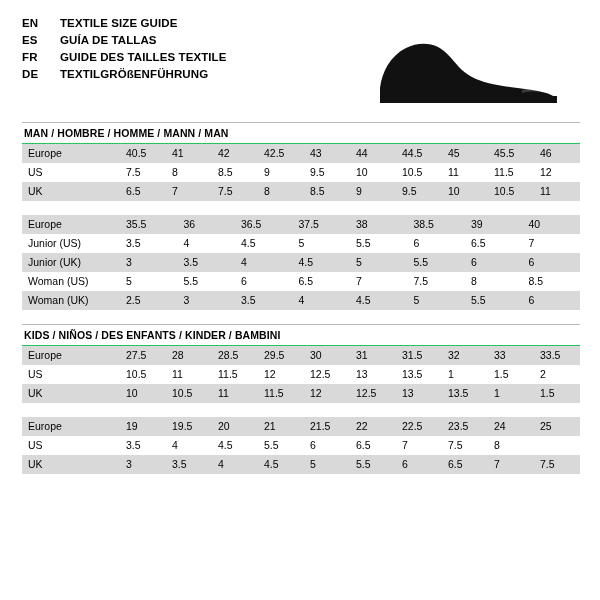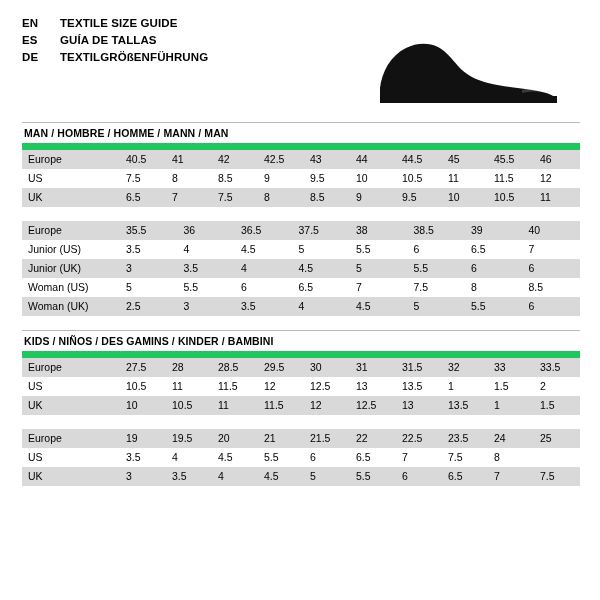--- a/index.html
+++ b/index.html
@@ -63,21 +63,21 @@
 
   
   .group {
     margin-top: 14px;
   }
   .group-head {
     font-size: 10.5px;
     font-weight: bold;
     letter-spacing: .1px;
     border-top: 1px solid #b9b9b9;
-    border-bottom: 7px solid #22c55e;
+    border-bottom: 1px solid #22c55e;
     padding: 4px 2px 4px 2px;
   }
   table.size {
     border-collapse: collapse;
     width: 100%;
     font-size: 10.5px;
     table-layout: fixed;
   }
   table.size td {
     padding: 3px 0 3px 6px;
@@ -113,20 +113,24 @@
   <div class="header">
     <table class="lang-table">
       <tbody>
         <tr>
           <td class="lang-code">EN</td>
           <td class="lang-name">TEXTILE SIZE GUIDE</td>
         </tr>
         <tr>
           <td class="lang-code">ES</td>
           <td class="lang-name">GUÍA DE TALLAS</td>
+        </tr>
+        <tr>
+          <td class="lang-code">FR</td>
+          <td class="lang-name">GUIDE DES TAILLES TEXTILE</td>
         </tr>
         <tr>
           <td class="lang-code">DE</td>
           <td class="lang-name">TEXTILGRÖßENFÜHRUNG</td>
         </tr>
       </tbody>
     </table>
 
     <div class="shoe">
       <svg viewBox="0 0 190 70" width="190" height="70" aria-hidden="true">
@@ -243,21 +247,21 @@
           <td>4.5</td>
           <td>5</td>
           <td>5.5</td>
           <td>6</td>
         </tr>
       </tbody>
     </table>
   </div>
 
   <div class="group">
-    <div class="group-head">KIDS / NIÑOS / DES GAMINS / KINDER / BAMBINI</div>
+    <div class="group-head">KIDS / NIÑOS / DES ENFANTS / KINDER / BAMBINI</div>
     <table class="size">
       <tbody>
         <tr class="shaded">
           <td class="rowlabel">Europe</td>
           <td>27.5</td>
           <td>28</td>
           <td>28.5</td>
           <td>29.5</td>
           <td>30</td>
           <td>31</td>

